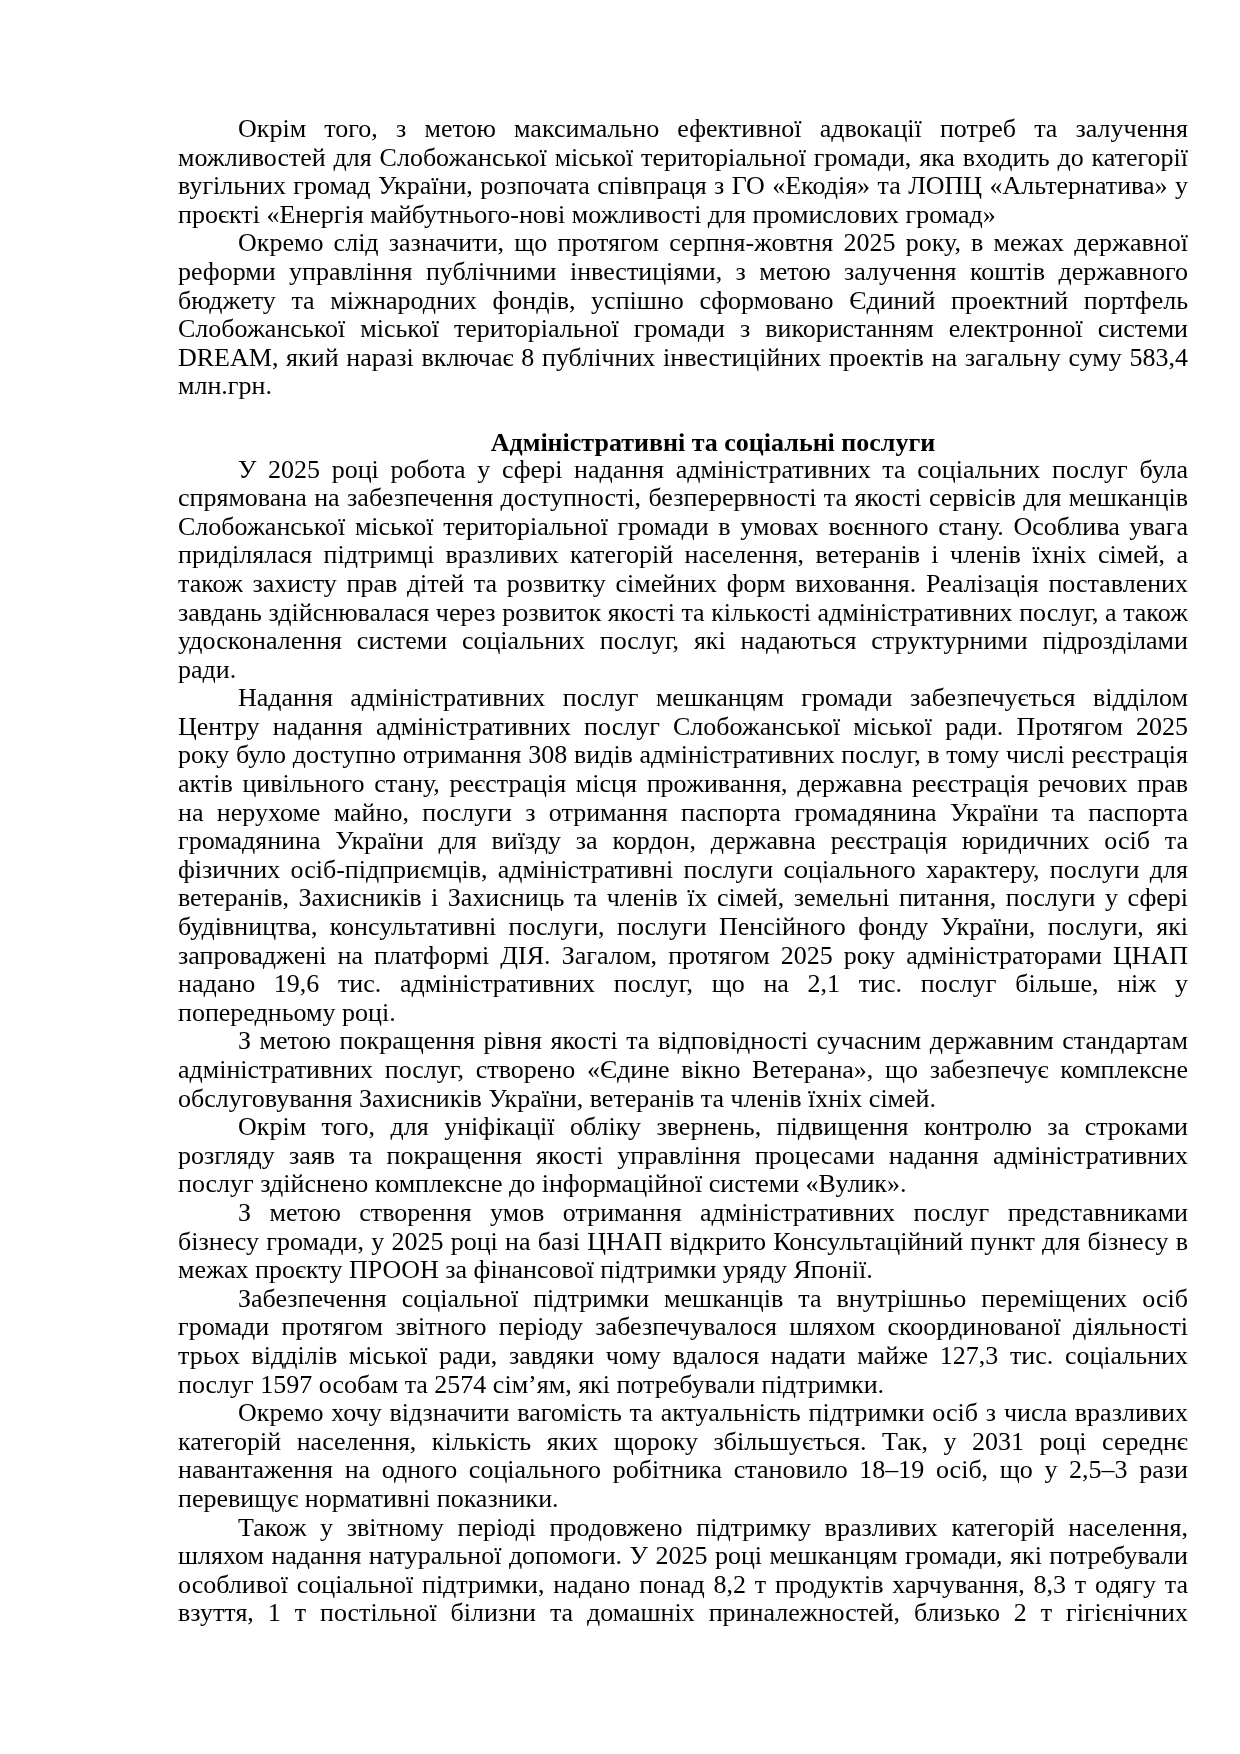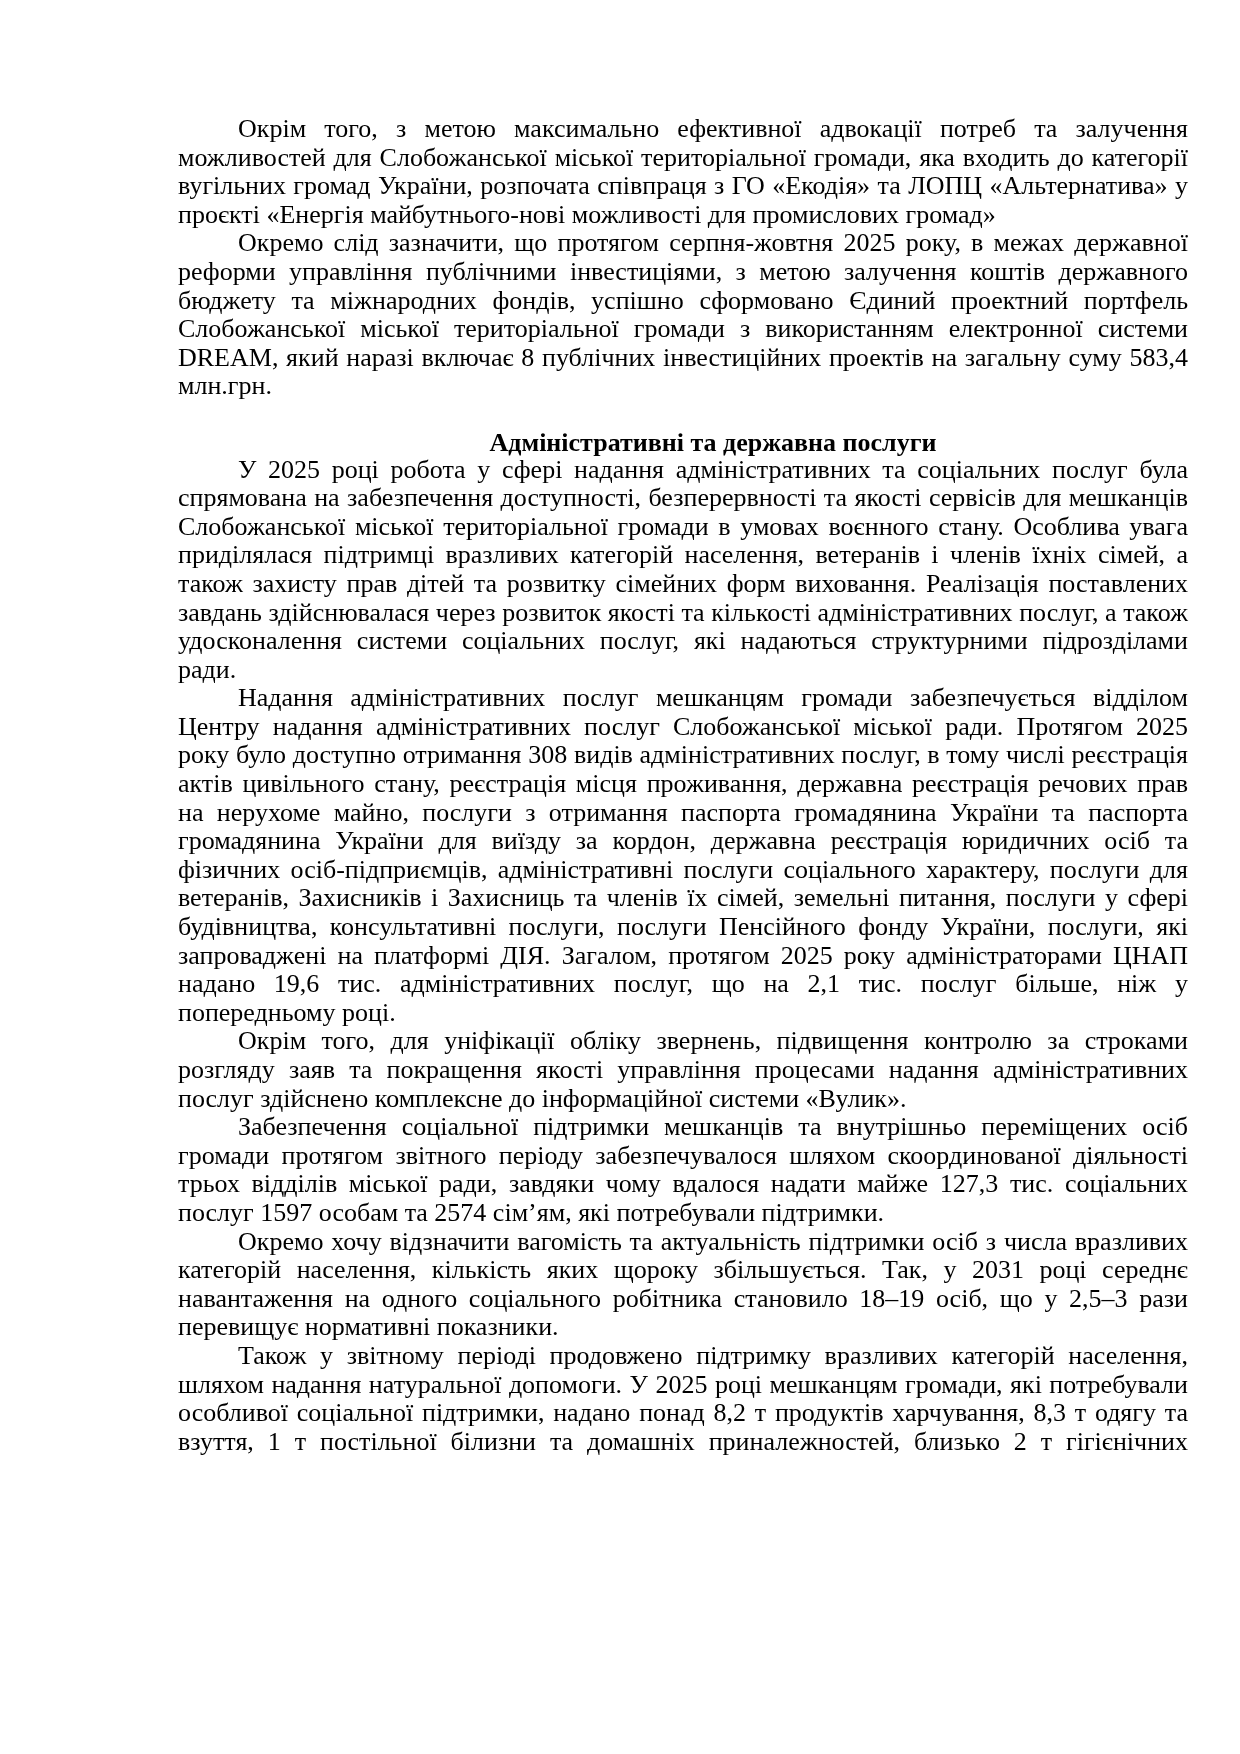--- a/index.html
+++ b/index.html
@@ -29,20 +29,22 @@
     padding-left: 60px;
   }
 </style>
 </head>
 <body>
 
 <div class="page">
   <p class="para">Окрім того, з метою максимально ефективної адвокації потреб та залучення можливостей для Слобожанської міської територіальної громади, яка входить до категорії вугільних громад України, розпочата співпраця з ГО «Екодія» та ЛОПЦ «Альтернатива»  у проєкті «Енергія майбутнього-нові можливості для промислових громад»</p>
   <p class="para">Окремо слід зазначити, що протягом серпня-жовтня 2025 року, в межах державної реформи управління публічними інвестиціями, з метою залучення коштів державного бюджету та міжнародних фондів, успішно сформовано Єдиний проектний портфель Слобожанської міської територіальної громади з використанням електронної системи DREAM, який наразі включає 8 публічних інвестиційних проектів на загальну суму 583,4 млн.грн.</p>
   <div class="blank"></div>
-  <p class="heading">Адміністративні та державна послуги</p>
+  <p class="heading">Адміністративні та соціальні послуги</p>
   <p class="para">У 2025 році робота у сфері надання адміністративних та соціальних послуг була спрямована на забезпечення доступності, безперервності та якості сервісів для мешканців Слобожанської міської територіальної громади в умовах воєнного стану. Особлива увага приділялася підтримці вразливих категорій населення, ветеранів і членів їхніх сімей, а також захисту прав дітей та розвитку сімейних форм виховання. Реалізація поставлених завдань здійснювалася через розвиток якості та кількості адміністративних послуг, а також удосконалення системи соціальних послуг, які надаються структурними підрозділами ради.</p>
   <p class="para">Надання адміністративних послуг мешканцям громади забезпечується відділом Центру надання адміністративних послуг Слобожанської міської ради. Протягом 2025 року було доступно отримання 308 видів адміністративних послуг, в тому числі реєстрація актів цивільного стану, реєстрація місця проживання,  державна реєстрація речових прав на нерухоме майно, послуги з отримання паспорта громадянина України та паспорта громадянина України для виїзду за кордон,  державна реєстрація юридичних осіб та фізичних осіб-підприємців, адміністративні послуги соціального характеру, послуги для ветеранів, Захисників і Захисниць та членів їх сімей, земельні питання,  послуги у сфері будівництва, консультативні послуги, послуги Пенсійного фонду України, послуги, які запроваджені на платформі ДІЯ. Загалом, протягом 2025 року адміністраторами ЦНАП надано 19,6 тис. адміністративних послуг, що на 2,1 тис. послуг більше, ніж у попередньому році.</p>
+  <p class="para">З метою покращення рівня якості та відповідності сучасним державним стандартам адміністративних послуг, створено «Єдине вікно Ветерана», що забезпечує комплексне обслуговування Захисників України, ветеранів та членів їхніх сімей.</p>
   <p class="para">Окрім того, для уніфікації обліку звернень, підвищення контролю за строками розгляду заяв та покращення якості управління процесами надання адміністративних послуг здійснено комплексне до інформаційної системи «Вулик».</p>
+  <p class="para">З метою створення умов отримання адміністративних послуг представниками бізнесу громади, у 2025 році на базі ЦНАП відкрито Консультаційний пункт для бізнесу в межах проєкту ПРООН за фінансової підтримки уряду Японії.</p>
   <p class="para">Забезпечення соціальної підтримки мешканців та внутрішньо переміщених осіб громади протягом звітного періоду забезпечувалося шляхом скоординованої діяльності трьох відділів міської ради, завдяки чому вдалося надати майже 127,3 тис. соціальних послуг 1597 особам та 2574 сім’ям, які потребували підтримки.</p>
   <p class="para">Окремо хочу відзначити вагомість та актуальність підтримки осіб з числа вразливих категорій населення, кількість яких щороку збільшується. Так, у 2031 році середнє навантаження на одного соціального робітника становило 18–19 осіб, що у 2,5–3 рази перевищує нормативні показники.</p>
   <p class="para" style="text-align-last: justify;">Також у звітному періоді продовжено підтримку вразливих категорій населення, шляхом надання натуральної допомоги. У 2025 році мешканцям громади, які потребували особливої соціальної підтримки, надано понад 8,2 т продуктів харчування, 8,3 т одягу та взуття, 1 т постільної білизни та домашніх приналежностей, близько 2 т гігієнічних</p>
 </div>
 
 </body></html>

